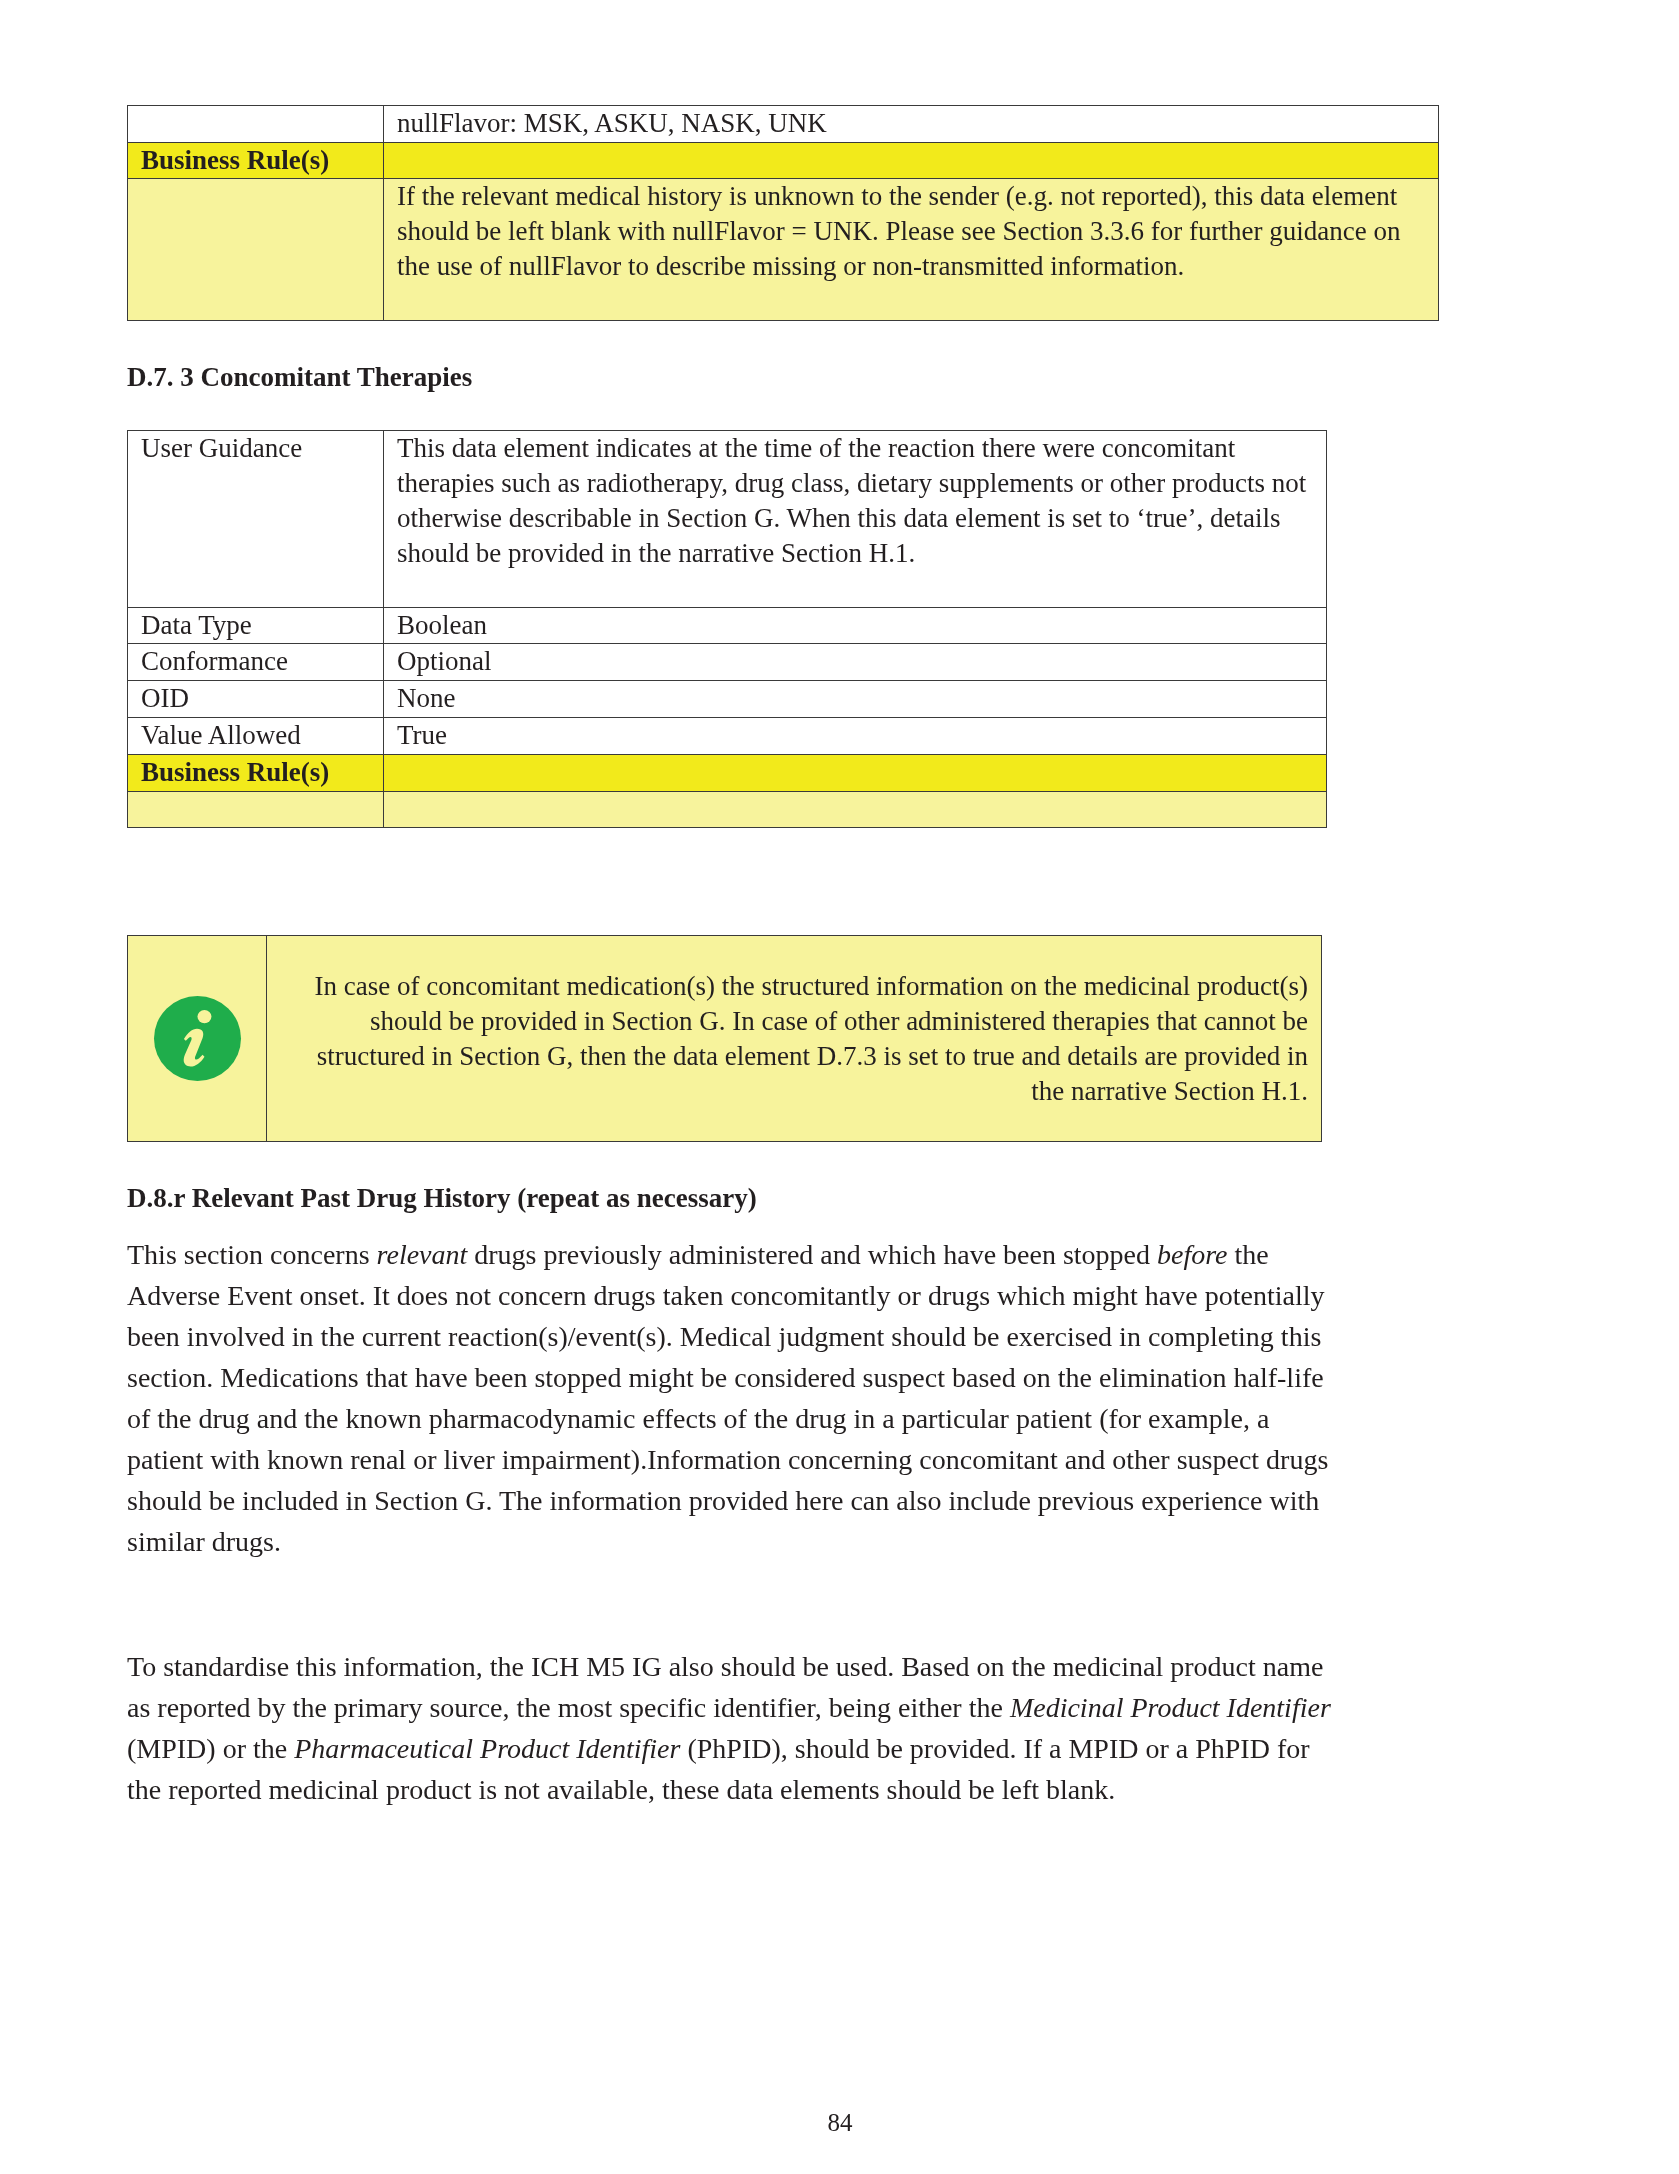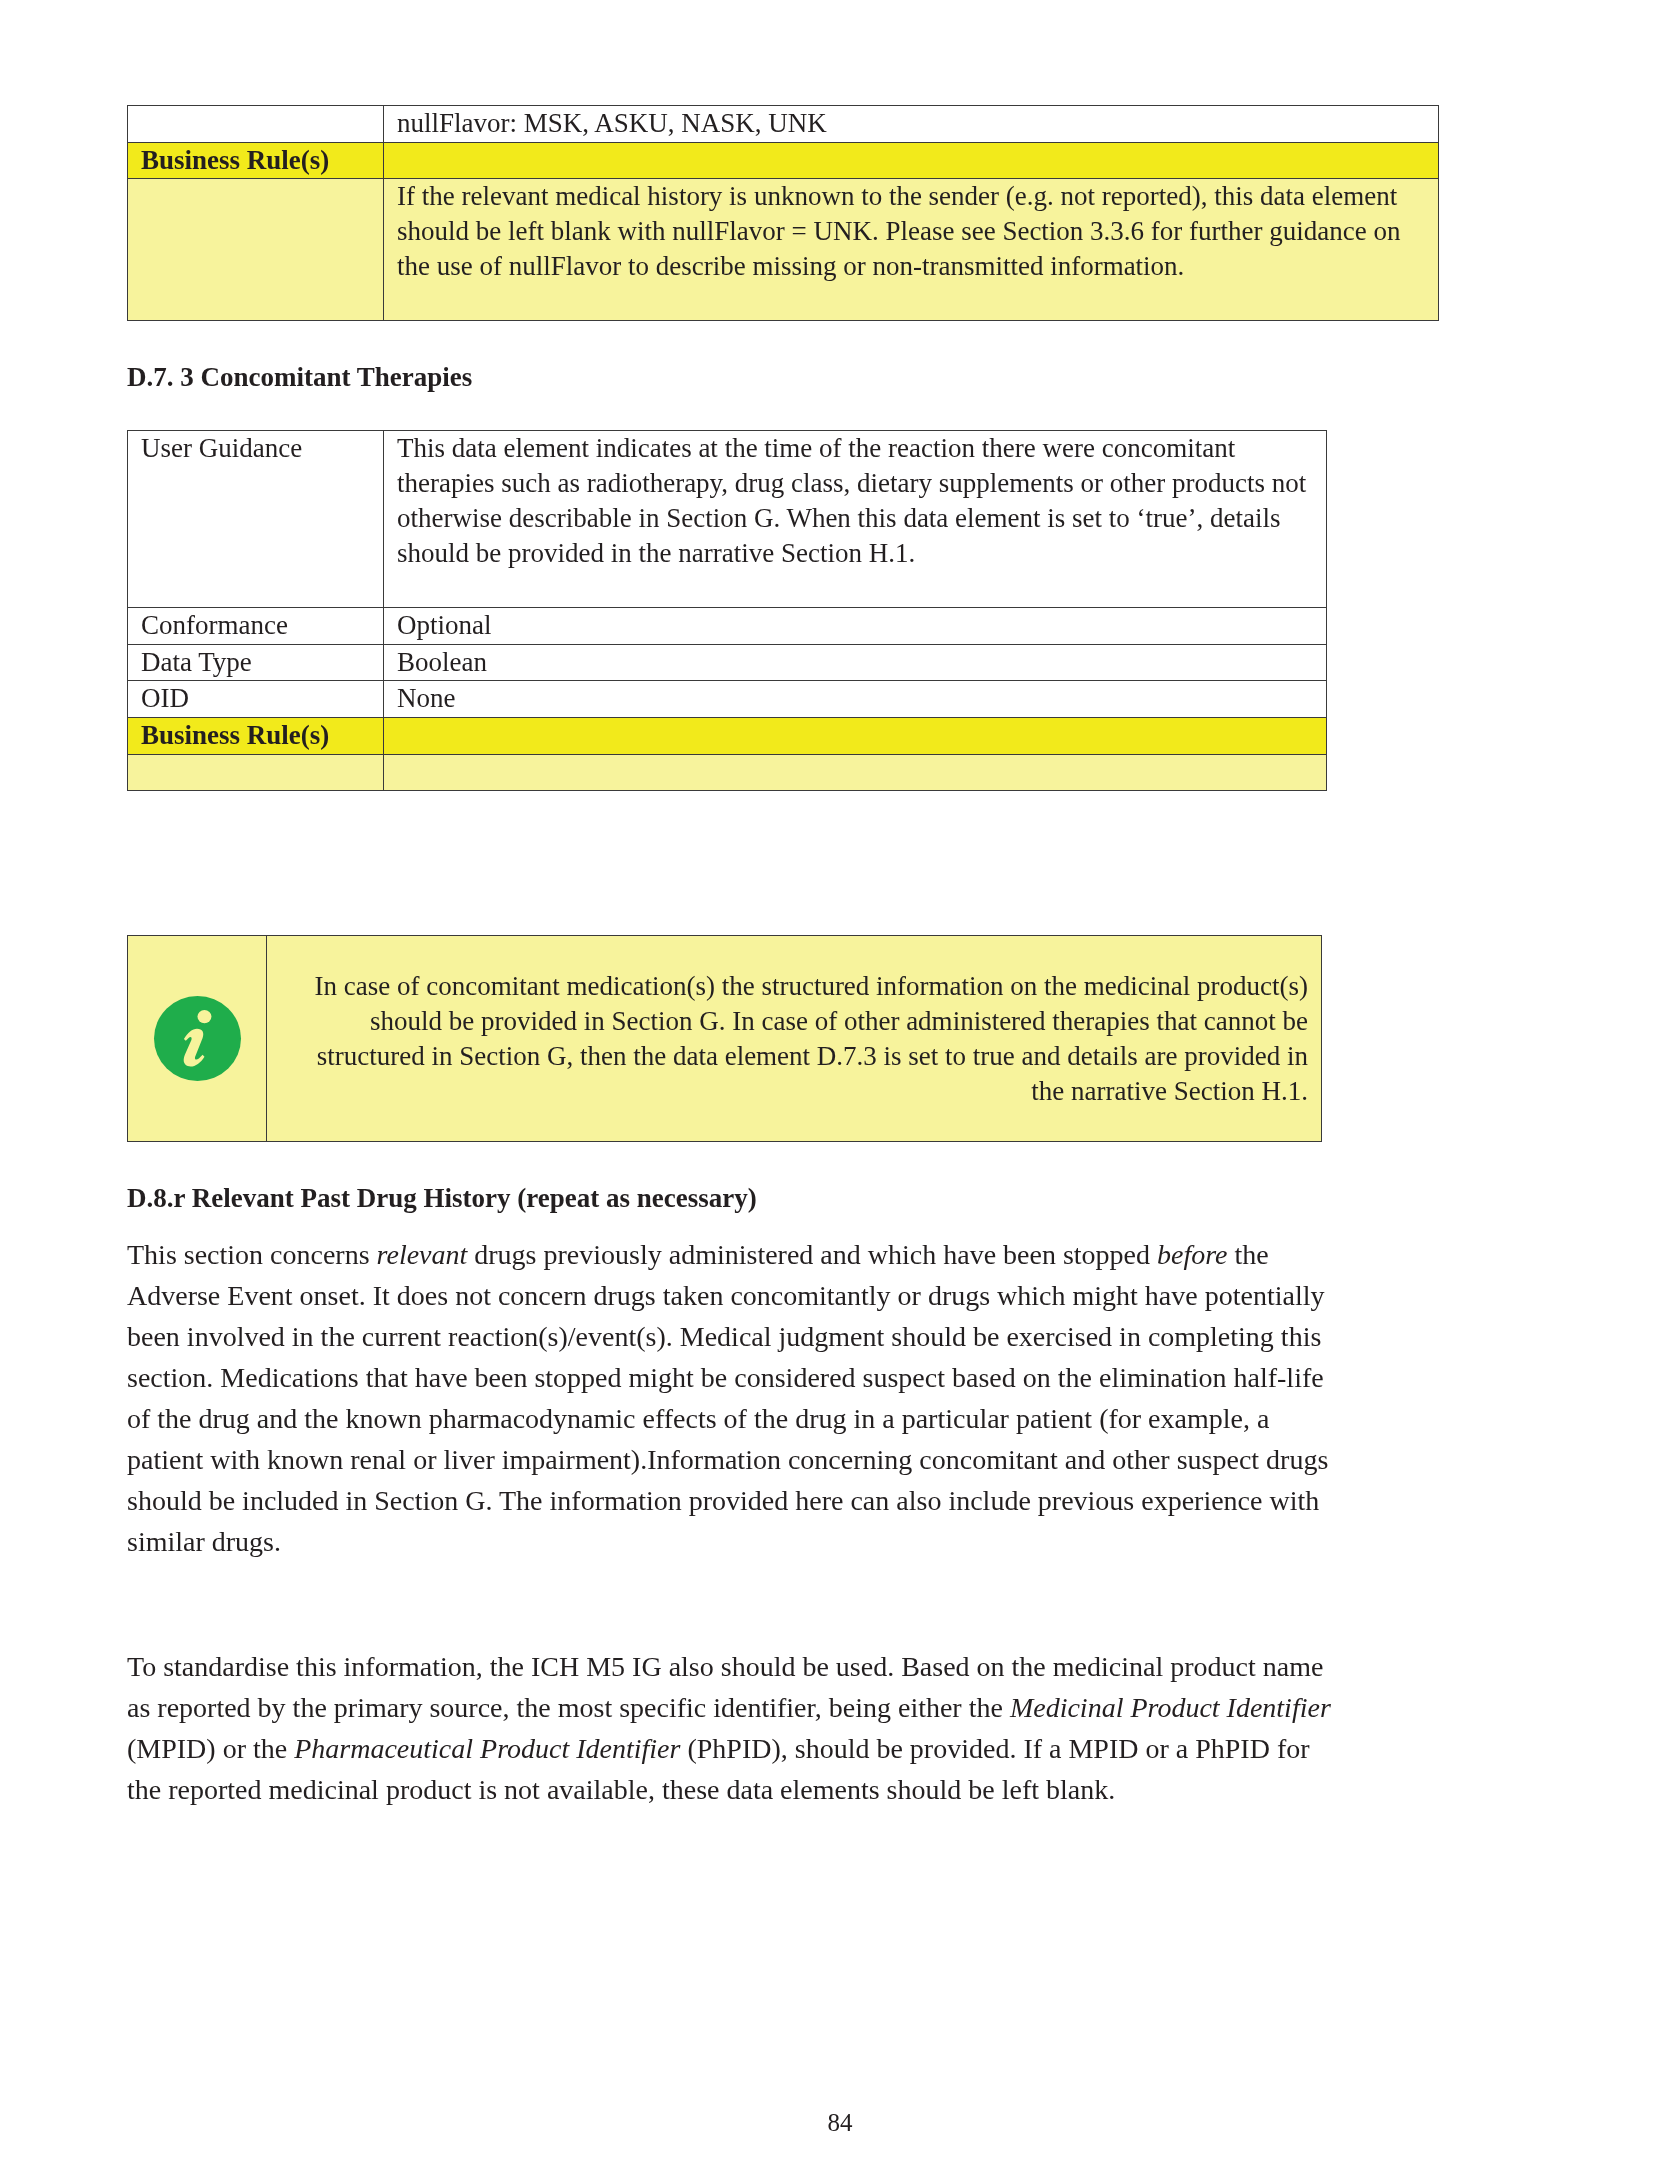--- a/index.html
+++ b/index.html
@@ -45,31 +45,35 @@
   </table>
 
 <h2 class="sec" style="left:127px; top:360px;">D.7. 3 Concomitant Therapies</h2>
 
 <table class="spec" style="left:127px; top:430px; width:1200px;">
   <tbody>
       <tr class="white" style="height:177px;">
     <td class="c1">User Guidance</td>
     <td>This data element indicates at the time of the reaction there were concomitant therapies such as radiotherapy, drug class, dietary supplements or other products not otherwise describable in Section G. When this data element is set to ‘true’, details should be provided in the narrative Section H.1.</td>
   </tr>
-  <tr class="white" style="height:37px;">
-    <td class="c1">Conformance</td>
-    <td>Optional</td>
-  </tr>
   <tr class="white" style="height:36px;">
     <td class="c1">Data Type</td>
     <td>Boolean</td>
   </tr>
   <tr class="white" style="height:37px;">
+    <td class="c1">Conformance</td>
+    <td>Optional</td>
+  </tr>
+  <tr class="white" style="height:37px;">
     <td class="c1">OID</td>
     <td>None</td>
+  </tr>
+  <tr class="white" style="height:37px;">
+    <td class="c1">Value Allowed</td>
+    <td>True</td>
   </tr>
   <tr class="br-head" style="height:37px;">
     <td class="c1">Business Rule(s)</td>
     <td></td>
   </tr>
   <tr class="br-body" style="height:36px;">
     <td class="c1"></td>
     <td></td>
   </tr>
 </tbody>

